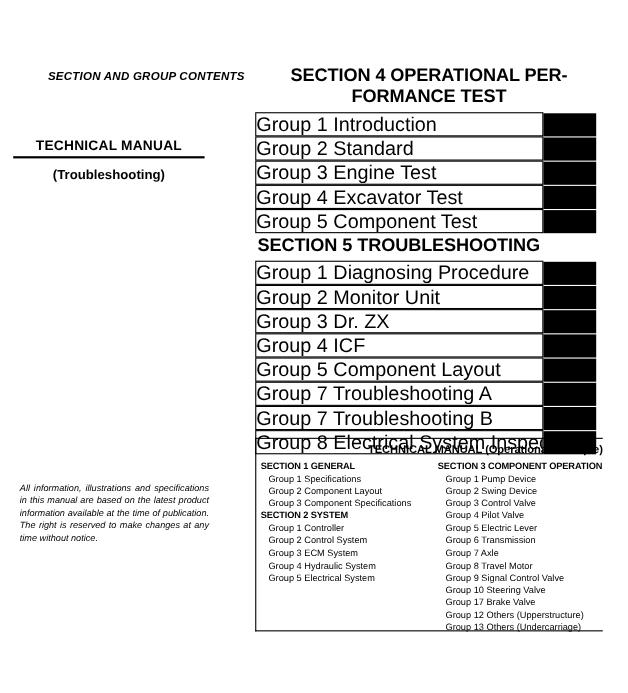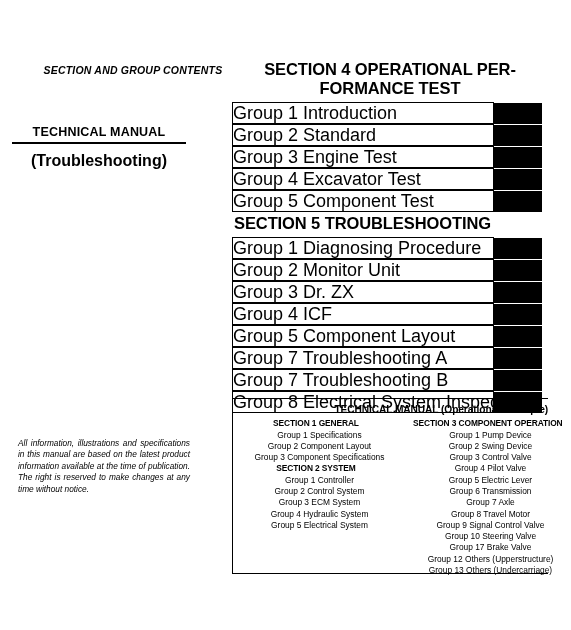--- a/index.html
+++ b/index.html
@@ -42,21 +42,21 @@
     font-size: 12.5px;
     font-weight: bold;
     letter-spacing: 0.2px;
     padding-bottom: 3px;
     border-bottom: 2px solid #000;
     display: block;
   }
   #tech-manual-sub {
     display: block;
     margin-top: 8px;
-    font-size: 16px;
+    font-size: 12px;
     font-weight: bold;
   }
   #disclaimer {
     position: absolute;
     left: 18px;
     top: 438px;
     width: 172px;
     font-size: 8.3px;
     font-style: italic;
     line-height: 11.4px;
@@ -126,22 +126,21 @@
   }
   #op-principle-title {
     font-size: 10.2px;
     font-weight: bold;
     margin-bottom: 3px;
     letter-spacing: -0.1px;
     text-align: right;
   }
   #op-columns {
     display: flex;
-    gap: 18px;
-    text-align: center;
+    gap: 3px;
   }
   .op-col {
     flex: 0 0 auto;
   }
   .op-col.left { width: 158px; }
   .op-col.right { width: 148px; }
   .op-section-head {
     font-size: 8.4px;
     font-weight: bold;
     letter-spacing: -0.1px;

